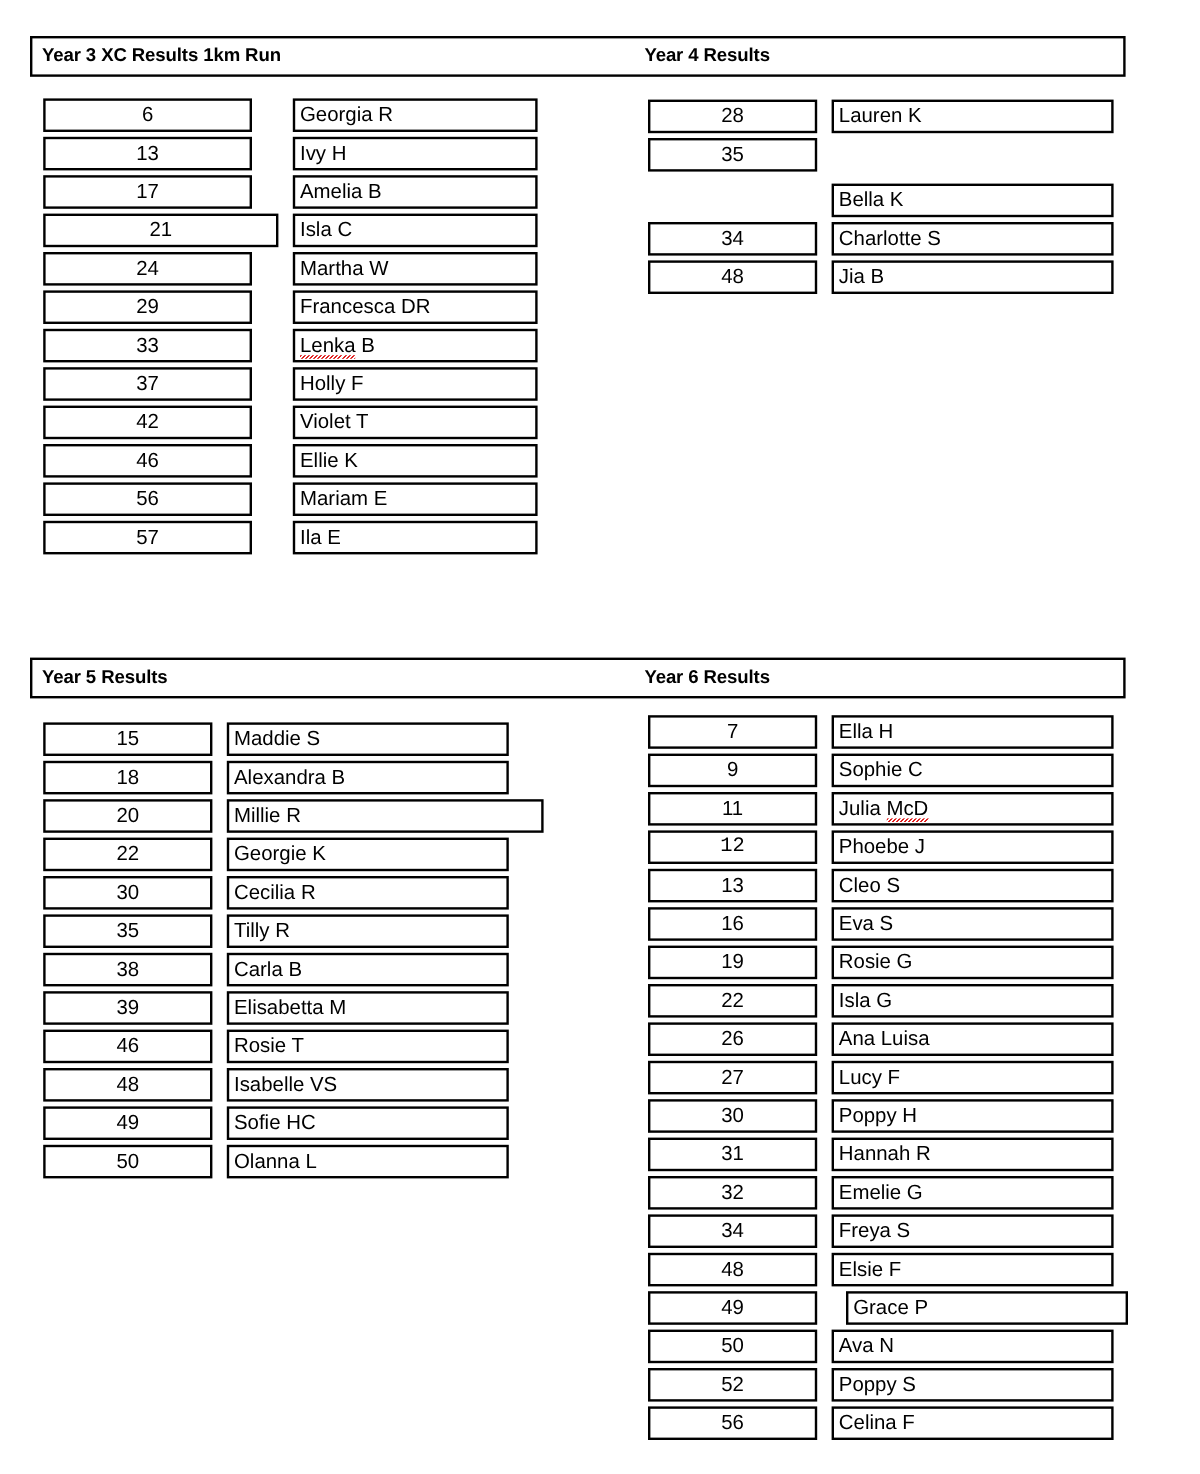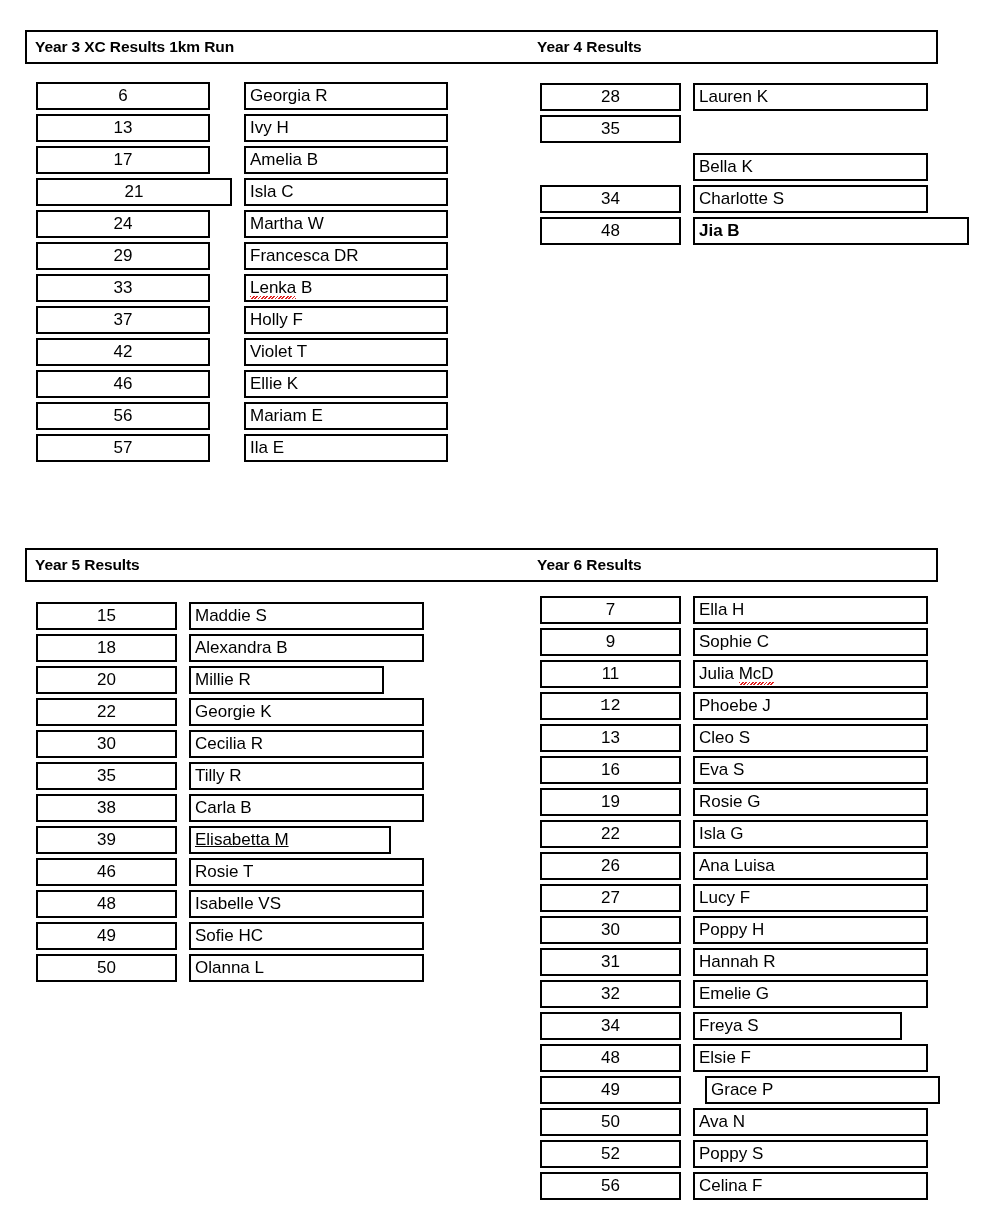--- a/index.html
+++ b/index.html
@@ -293,21 +293,21 @@
         </tr>
         <tr class="row-gap">
           <td colspan="3" style="height: 4px;"></td>
         </tr>
         <tr>
           <td>
             <div class="cell-box cell-num" style="width: 141px;">48</div>
           </td>
           <td class="col-gap"></td>
           <td>
-            <div class="cell-box cell-name" style="width: 276px; font-weight: bold;">Jia B</div>
+            <div class="cell-box cell-name" style="width: 235px;">Jia B</div>
           </td>
         </tr>
       </tbody>
     </table>
     <div class="header-bar" style="top: 548px;">
       <div class="header-title left">Year 5 Results</div>
       <div class="header-title right">Year 6 Results</div>
     </div>
     <table class="results-table" style="left: 36px; top: 602px;">
       <tbody>
@@ -334,21 +334,21 @@
         </tr>
         <tr class="row-gap">
           <td colspan="3" style="height: 4px;"></td>
         </tr>
         <tr>
           <td>
             <div class="cell-box cell-num" style="width: 141px;">20</div>
           </td>
           <td class="col-gap"></td>
           <td>
-            <div class="cell-box cell-name" style="width: 195px;">Millie R</div>
+            <div class="cell-box cell-name" style="width: 264px;">Millie R</div>
           </td>
         </tr>
         <tr class="row-gap">
           <td colspan="3" style="height: 4px;"></td>
         </tr>
         <tr>
           <td>
             <div class="cell-box cell-num" style="width: 141px;">22</div>
           </td>
           <td class="col-gap"></td>
@@ -394,21 +394,21 @@
         </tr>
         <tr class="row-gap">
           <td colspan="3" style="height: 4px;"></td>
         </tr>
         <tr>
           <td>
             <div class="cell-box cell-num" style="width: 141px;">39</div>
           </td>
           <td class="col-gap"></td>
           <td>
-            <div class="cell-box cell-name" style="width: 202px; text-decoration: underline;">Elisabetta M</div>
+            <div class="cell-box cell-name" style="width: 235px;">Elisabetta M</div>
           </td>
         </tr>
         <tr class="row-gap">
           <td colspan="3" style="height: 4px;"></td>
         </tr>
         <tr>
           <td>
             <div class="cell-box cell-num" style="width: 141px;">46</div>
           </td>
           <td class="col-gap"></td>
@@ -611,21 +611,21 @@
         </tr>
         <tr class="row-gap">
           <td colspan="3" style="height: 4px;"></td>
         </tr>
         <tr>
           <td>
             <div class="cell-box cell-num" style="width: 141px;">34</div>
           </td>
           <td class="col-gap"></td>
           <td>
-            <div class="cell-box cell-name" style="width: 209px;">Freya S</div>
+            <div class="cell-box cell-name" style="width: 235px;">Freya S</div>
           </td>
         </tr>
         <tr class="row-gap">
           <td colspan="3" style="height: 4px;"></td>
         </tr>
         <tr>
           <td>
             <div class="cell-box cell-num" style="width: 141px;">48</div>
           </td>
           <td class="col-gap"></td>

